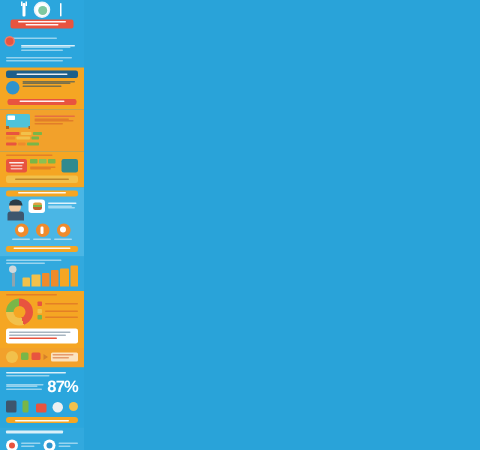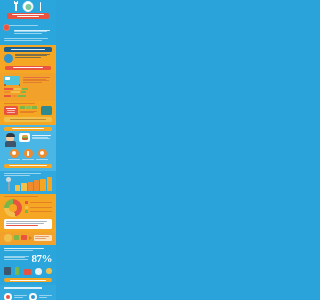--- a/index.html
+++ b/index.html
@@ -63,21 +63,21 @@
   .barhdr {
     background:#1d5f8a; border-radius:1.5px;
     margin:0 4px; padding:1.2px 2px;
   }
   .barhdr .tl { background:rgba(255,255,255,.9); }
 
   
   .circ { border-radius:50%; display:inline-block; }
   .circ-blue { background:#2f93cc; }
 
-  .row { display:flex; align-items:flex-start;font-family:Liberation Serif, serif; }
+  .row { display:flex; align-items:flex-start; }
   .pad { padding:3px 4px; }
 
   
   .illus { position:relative; }
   .bed {
     width:16px; height:9px; background:#4fc3d9;
     border-radius:1px; position:relative;
   }
   .bed:before {
     content:""; position:absolute; left:1px; top:1px;

